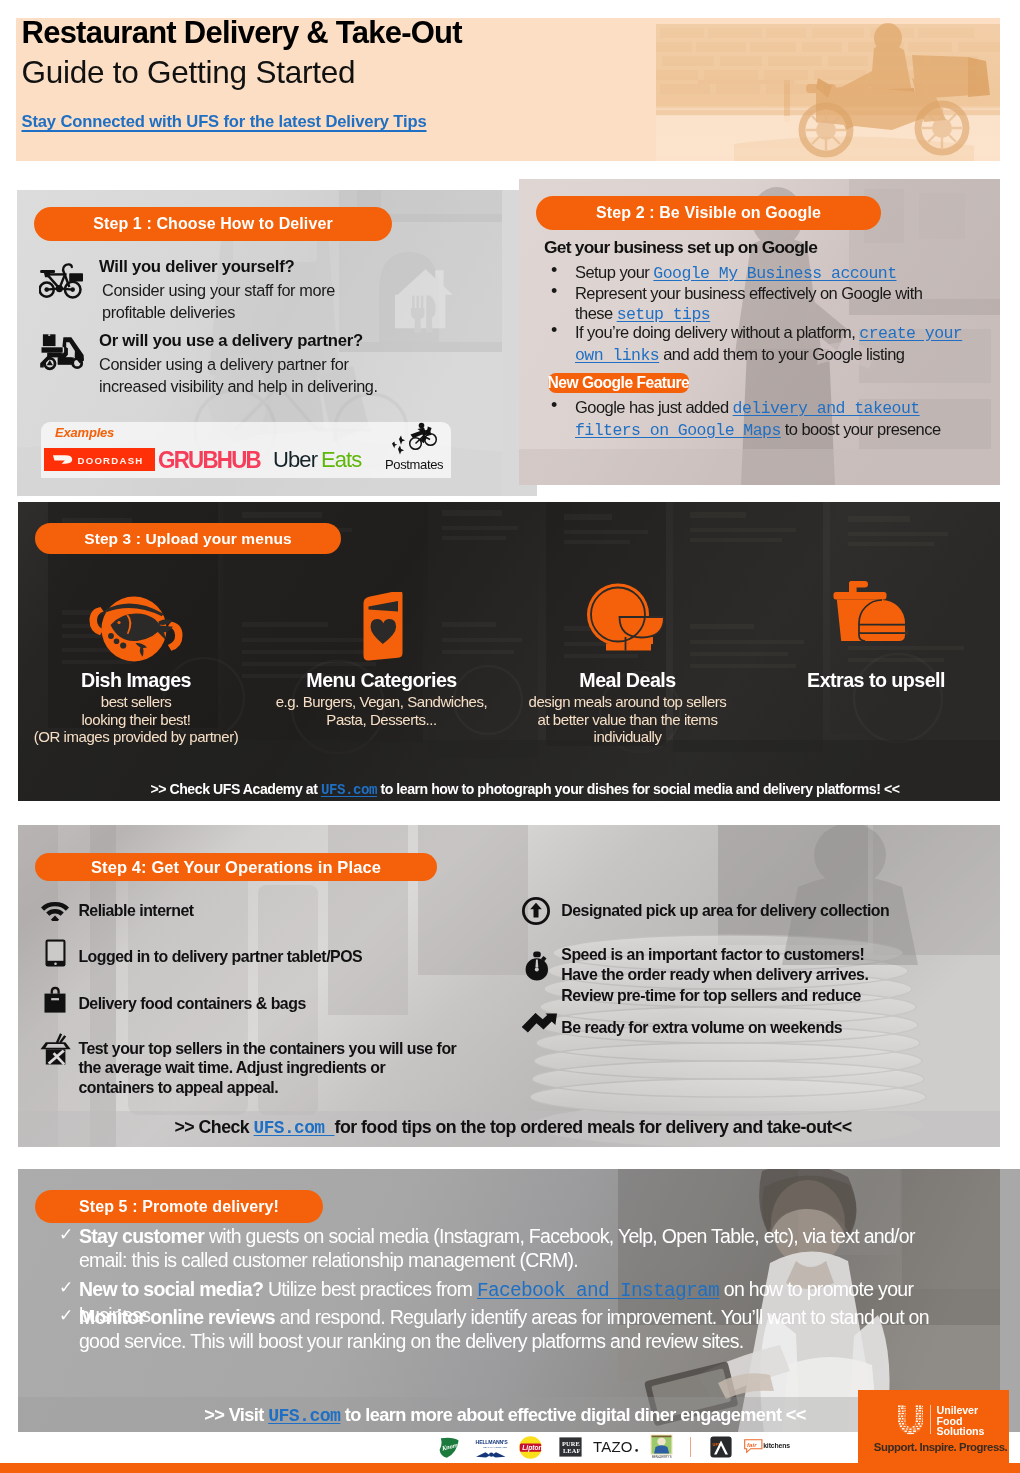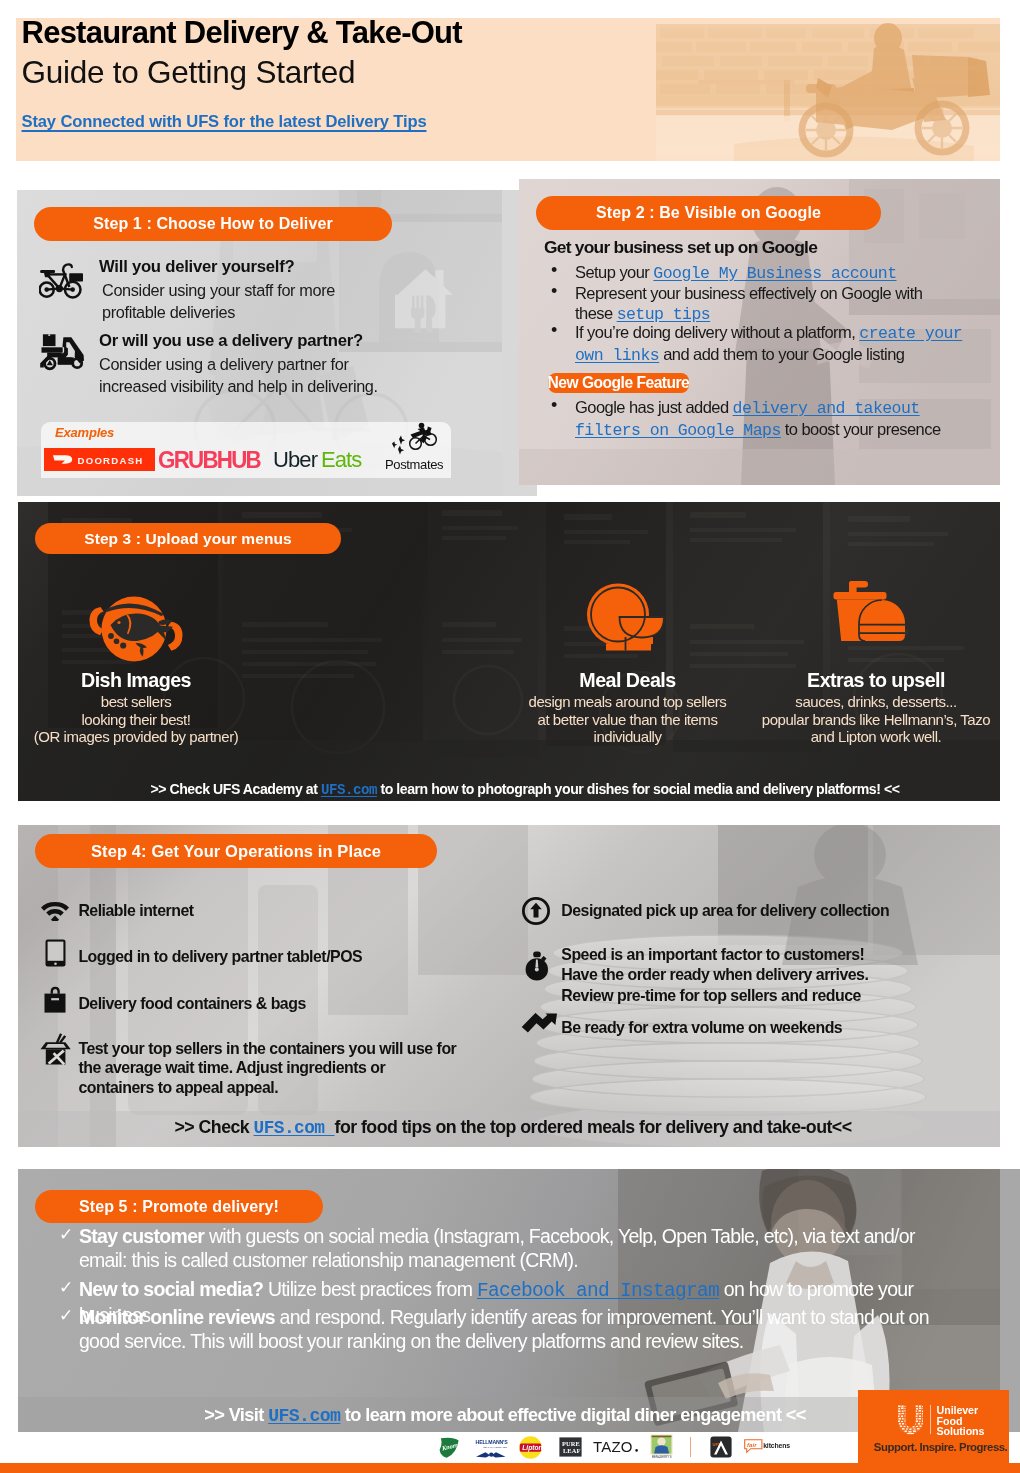--- a/index.html
+++ b/index.html
@@ -23,21 +23,21 @@
   #card3 { left:18px; top:502px; width:982px; height:299px; background:#2B2A28; }
   #card4 { left:18px; top:825px; width:982px; height:322px; background:#C6C4C4; }
   #card5 { left:18px; top:1169px; width:1018px; height:263px; background:#A8A8A8; }
 
   
   .pill { position:absolute; background:#F4610A; border-radius:999px; color:#fff; font-weight:bold;
           display:flex; align-items:center; justify-content:center; letter-spacing:0.1px; }
   #pill1 { left:17px; top:17px; width:358px; height:34px; font-size:16px; }
   #pill2 { left:17px; top:17px; width:345px; height:34px; font-size:16px; }
   #pill3 { left:17px; top:21px; width:306px; height:31px; font-size:15.5px; }
-  #pill4 { left:17px; top:9px; width:402px; height:34px; font-size:16.5px; }
+  #pill4 { left:17px; top:28px; width:402px; height:28px; font-size:16.5px; }
   #pill5 { left:17px; top:21px; width:288px; height:33px; font-size:16px; }
   .s1head { font-size:16.7px; font-weight:bold; color:#111; letter-spacing:-0.25px;}
   .s1line { font-size:16.3px; color:#1a1a1a; letter-spacing:-0.35px; line-height:21.5px; }
   #logobar { position:absolute; left:24px; top:232px; width:410px; height:56px; background:rgba(252,252,252,.72); border-radius:9px 9px 0 0; }
   #examples { position:absolute; left:14px; top:3px; font-size:13px; font-style:italic; font-weight:bold; color:#F4610A; letter-spacing:-0.2px;}
 
   
   #s2head { position:absolute; left:25px; top:58px; font-size:17.4px; font-weight:bold; color:#111; letter-spacing:-0.75px;}
   .s2bullet { position:absolute; font-size:16.5px; color:#191919; letter-spacing:-0.55px; line-height:20.3px; }
   .s2bullet .dot { position:absolute; left:-24px; top:-2px; font-size:18px; }
@@ -476,20 +476,38 @@
     </span>
     <div class="s3title">Dish Images</div>
     <div class="s3line">
         <div>best sellers</div>
         <div>looking their best!</div>
         <div>(OR images provided by partner)</div>
       </div>
   </div>
 
   
+  <div class="s3col" style="left:237px; top:168px; width:253px;">
+    <span class="s3icon">
+      <svg width="100" height="74" viewBox="0 0 100 74" style="display:block">
+        <g transform="translate(31,2)">
+          <g fill="#F4610A">
+            <path d="M0.5 9.5 q0 -5.5 5.5 -6.8 l29 -6.0 q4.5 -0.9 4.5 3.8 v58.5 q0 4.4 -4.5 4.8 l-29 2.6 q-5.5 0.5 -5.5 -5.0z"></path>
+          </g>
+          <path d="M5.5 12.5 l29.5 -5.6 v10.5 l-29.5 -1.8z" fill="#2B2A28"></path>
+          <path d="M19.8 50.0 q-12.3 -10.0 -12.3 -17.2 q0 -7.8 6.8 -7.8 q4.2 0 6.0 4.2 q1.8 -4.2 6.0 -4.2 q6.8 0 6.8 7.8 q0 7.2 -13.3 17.2z" fill="#2B2A28"></path>
+        </g>
+      </svg>
+    </span>
+    <div class="s3title">Menu Categories</div>
+    <div class="s3line">
+        <div>e.g. Burgers, Vegan, Sandwiches,</div>
+        <div>Pasta, Desserts...</div>
+      </div>
+  </div>
 
   
   <div class="s3col" style="left:483px; top:168px; width:253px;">
     <span class="s3icon">
       <svg width="100" height="72" viewBox="0 0 100 72" style="display:block; margin-bottom:12px; margin-left:-4px;">
         <g transform="translate(8,0)">
           <g fill="#F4610A">
             <circle cx="34" cy="32.5" r="31"></circle>
             <path d="M22 61.5 h45 v7 h-45z"></path>
             <path d="M35.5 35 h44.5 q0 20.5 -22.2 20.5 q-22.3 0 -22.3 -20.5z"></path>
@@ -531,25 +549,20 @@
           </g>
           <g fill="none" stroke="#2B2A28" stroke-width="1.7">
             <path d="M50 20.0 a23 23 0 0 0 -23 23 v12.1 q0 6.0 6.2 6.0"></path>
             <path d="M27 44.7 h46"></path>
             <path d="M27 53.2 h46"></path>
           </g>
         </g>
       </svg>
     </span>
     <div class="s3title">Extras to upsell</div>
-    <div class="s3line">
-        <div>sauces, drinks, desserts...</div>
-        <div>popular brands like Hellmann’s, Tazo</div>
-        <div>and Lipton work well.</div>
-      </div>
   </div>
 
   <div id="s3footer"><span>&gt;&gt; Check UFS Academy at </span><span class="lnk">UFS.com</span><span> to learn how to photograph your dishes for social media and delivery platforms! &lt;&lt;</span></div>
 </div>
 
 <div class="card" id="card4">
   <svg class="cardbg" width="982" height="322" viewBox="0 0 982 322">
     <defs>
       <linearGradient id="c4g" x1="0" y1="0" x2="1" y2="0.35">
         <stop offset="0" stop-color="#C2BFBE"></stop>

